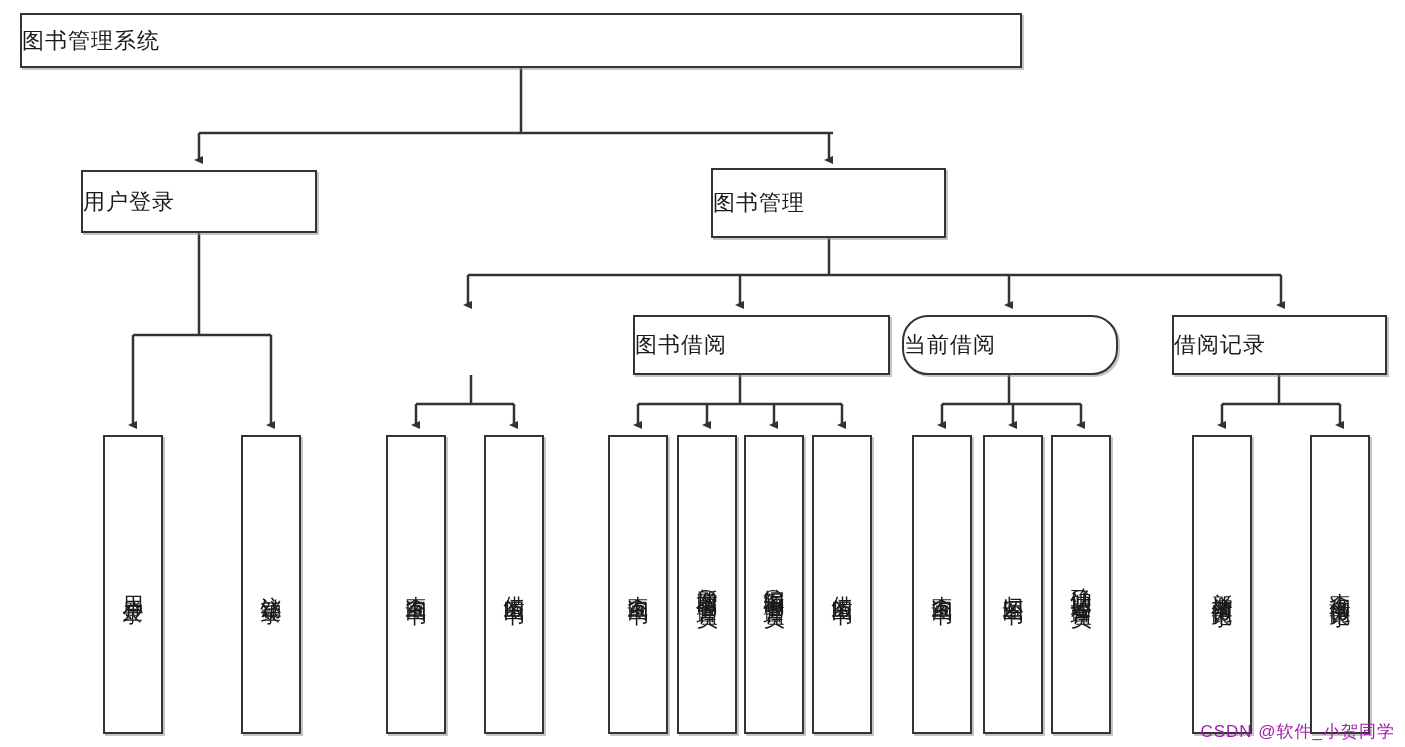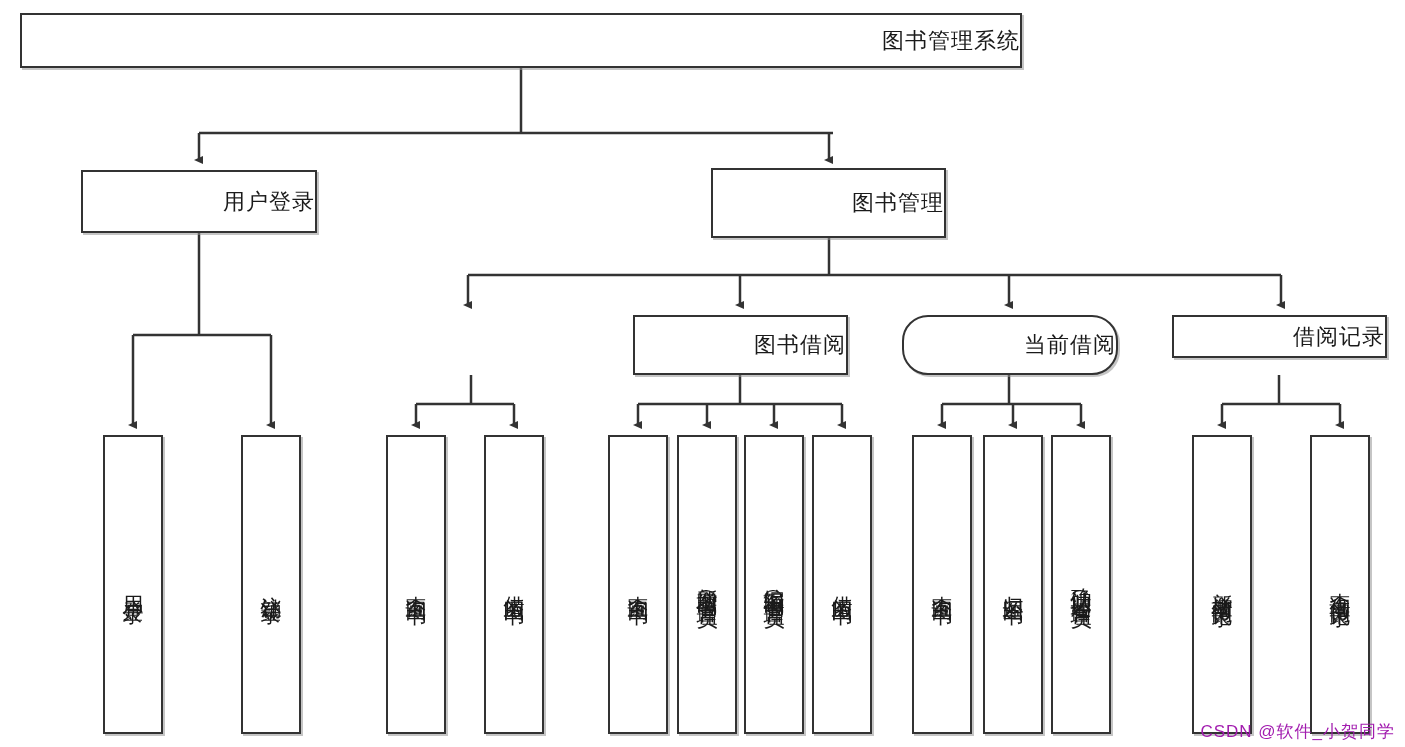--- a/index.html
+++ b/index.html
@@ -28,21 +28,21 @@
     pointer-events: none;
   }
   .node {
     position: absolute;
     box-sizing: border-box;
     background: #ffffff;
     border: 2px solid #333333;
     box-shadow: 2px 2px 0 rgba(150,150,150,0.55);
     display: flex;
     align-items: center;
-    justify-content: flex-end;
+    justify-content: flex-start;
     color: #1a1a1a;
     z-index: 2;
   }
   .node.horizontal {
     font-size: 22px;
     letter-spacing: 1px;
   }
   .node.vertical {
     writing-mode: vertical-rl;
     text-orientation: upright;
@@ -133,27 +133,27 @@
     <span class="label">图书管理系统</span>
   </div>
 
   <div class="node horizontal" style="left:81px; top:170px; width:236px; height:63px;">
     <span class="label">用户登录</span>
   </div>
   <div class="node horizontal" style="left:711px; top:168px; width:235px; height:70px;">
     <span class="label">图书管理</span>
   </div>
 
-  <div class="node horizontal" style="left:633px; top:315px; width:215px; height:60px;">
+  <div class="node horizontal" style="left:633px; top:315px; width:257px; height:60px;">
     <span class="label">图书借阅</span>
   </div>
   <div class="node horizontal" style="left:902px; top:315px; width:216px; height:60px;border-radius:26px;">
     <span class="label">当前借阅</span>
   </div>
-  <div class="node horizontal" style="left:1172px; top:315px; width:215px; height:43px;">
+  <div class="node horizontal" style="left:1172px; top:315px; width:215px; height:60px;">
     <span class="label">借阅记录</span>
   </div>
 
   <div class="node vertical" style="left:103px; top:435px; width:60px; height:299px;">
     <span class="label">用户登录</span>
   </div>
   <div class="node vertical" style="left:241px; top:435px; width:60px; height:299px;">
     <span class="label">注销登录</span>
   </div>
   <div class="node vertical" style="left:386px; top:435px; width:60px; height:299px;">

